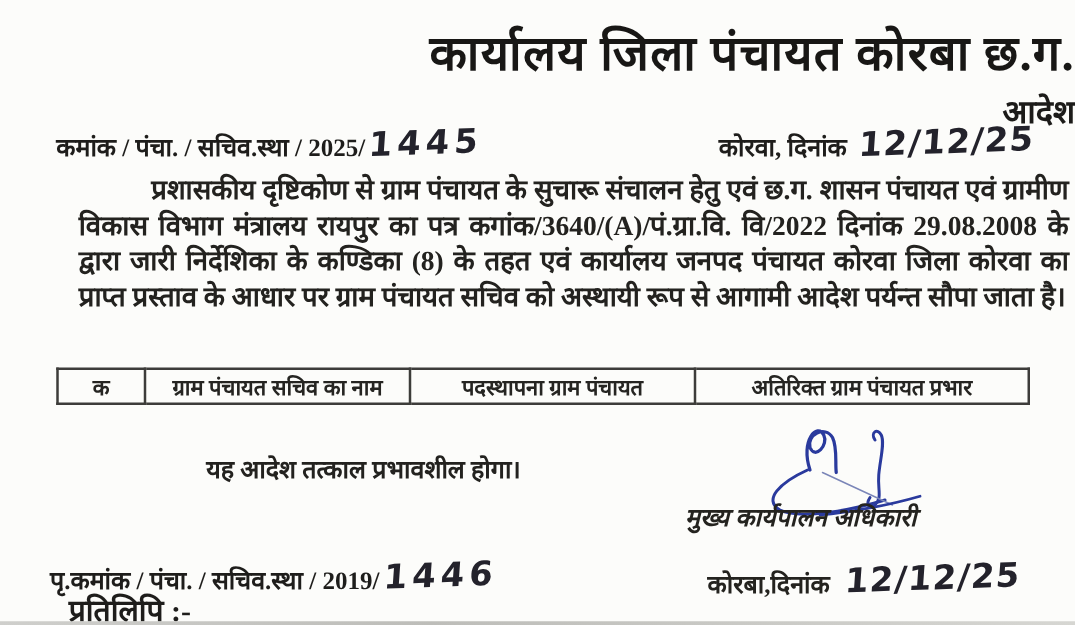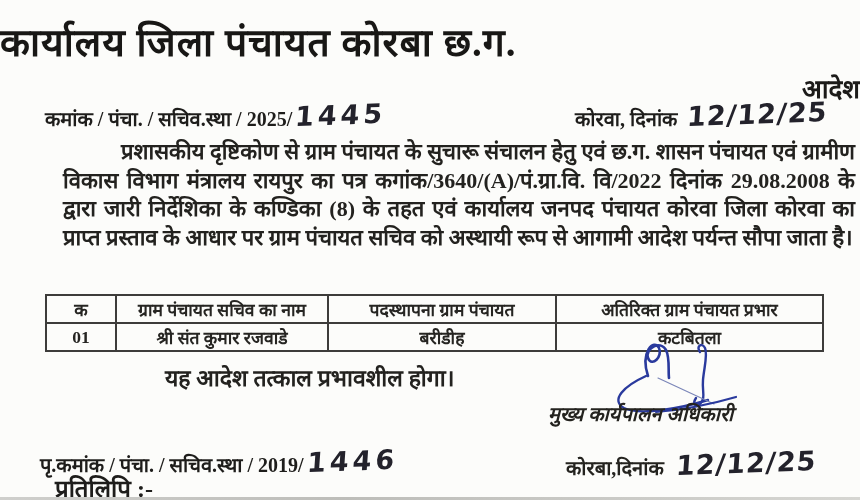--- a/index.html
+++ b/index.html
@@ -7,21 +7,21 @@
     position:relative;width:860px;height:500px;overflow:hidden;
     background:
       radial-gradient(circle at 18% 62%, rgba(120,120,120,0.05) 0 2px, transparent 3px),
       radial-gradient(circle at 72% 30%, rgba(120,120,120,0.04) 0 2px, transparent 3px),
       #fcfcfa;
     font-family:"Liberation Serif","DejaVu Serif",serif;
     color:#1e1d1b;
   }
   .abs{position:absolute;}
   .title{
-    left:0;right:0;top:14px;text-align:left;
+    left:0;right:0;top:14px;text-align:right;
     font-size:39px;font-weight:700;letter-spacing:1px;color:#181715;
   }
   .subtitle{
     left:0;right:0;top:70px;text-align:right;
     font-size:26px;font-weight:700;color:#1c1b19;
   }
   .refline{font-size:20px;font-weight:600;white-space:nowrap;}
   .hw{
     font-family:"DejaVu Sans",sans-serif;
     color:#23222b;white-space:nowrap;
@@ -36,21 +36,21 @@
     text-align:justify;text-indent:58px;color:#23221f;margin-left:28px;
   }
   table.order{
     border-collapse:collapse;width:777px;
     font-size:17.5px;font-weight:600;table-layout:fixed;
   }
   table.order td,table.order th{
     border:2px solid #3d3c3a;padding:1px 4px;text-align:center;
     font-weight:600;color:#262522;height:21px;overflow:hidden;white-space:nowrap;
   }
-  .effective{left:165px;top:361px;font-size:23px;font-weight:600;color:#23221f;white-space:nowrap;}
+  .effective{left:165px;top:361px;font-size:20px;font-weight:600;color:#23221f;white-space:nowrap;}
   .sigblock{font-size:20px;font-weight:600;color:#24231f;white-space:nowrap;}
   .footer-ref{left:40px;top:447px;font-size:20px;font-weight:600;white-space:nowrap;}
   .copy-label{left:55px;top:471px;font-size:24px;font-weight:600;}
   .scan-edge{left:0;right:0;bottom:0;height:3px;background:linear-gradient(to right,#cfcfcc,#bdbdb9 40%,#d6d6d2);}
   .sig-svg{left:596px;top:334px;}
 </style>
 </head>
 <body>
 
 <div class="page">
@@ -77,26 +77,20 @@
         <col style="width:228px">
         <col style="width:267px">
       </colgroup>
     <tbody>
         <tr>
       <th>क</th>
       <th>ग्राम पंचायत सचिव का नाम</th>
       <th>पदस्थापना ग्राम पंचायत</th>
       <th>अतिरिक्त ग्राम पंचायत प्रभार</th>
     </tr>
-    <tr>
-      <td>01</td>
-      <td>श्री संत कुमार रजवाडे</td>
-      <td>बरीडीह</td>
-      <td>कटबितला</td>
-    </tr>
   </tbody>
     </table>
 
   <div class="abs effective">यह आदेश तत्काल प्रभावशील होगा।</div>
 
   <svg class="abs sig-svg" width="180" height="92" viewBox="0 0 180 92">
     <g fill="none" stroke="#2a3a9d" stroke-linecap="round">
       <path stroke-width="2.6" d="M52,42 C44,18 58,4 63,14 C67,22 56,34 52,24 C49,14 64,6 70,16 C74,24 72,36 73,44"></path>
       <path stroke-width="2.4" d="M50,42 C28,52 14,66 28,74 C44,82 86,74 112,66"></path>
       <path stroke-width="2.4" d="M104,18 C100,12 106,8 109,14 C112,20 108,34 107,46 C106,58 110,64 104,70 C100,74 96,70 100,64"></path>

